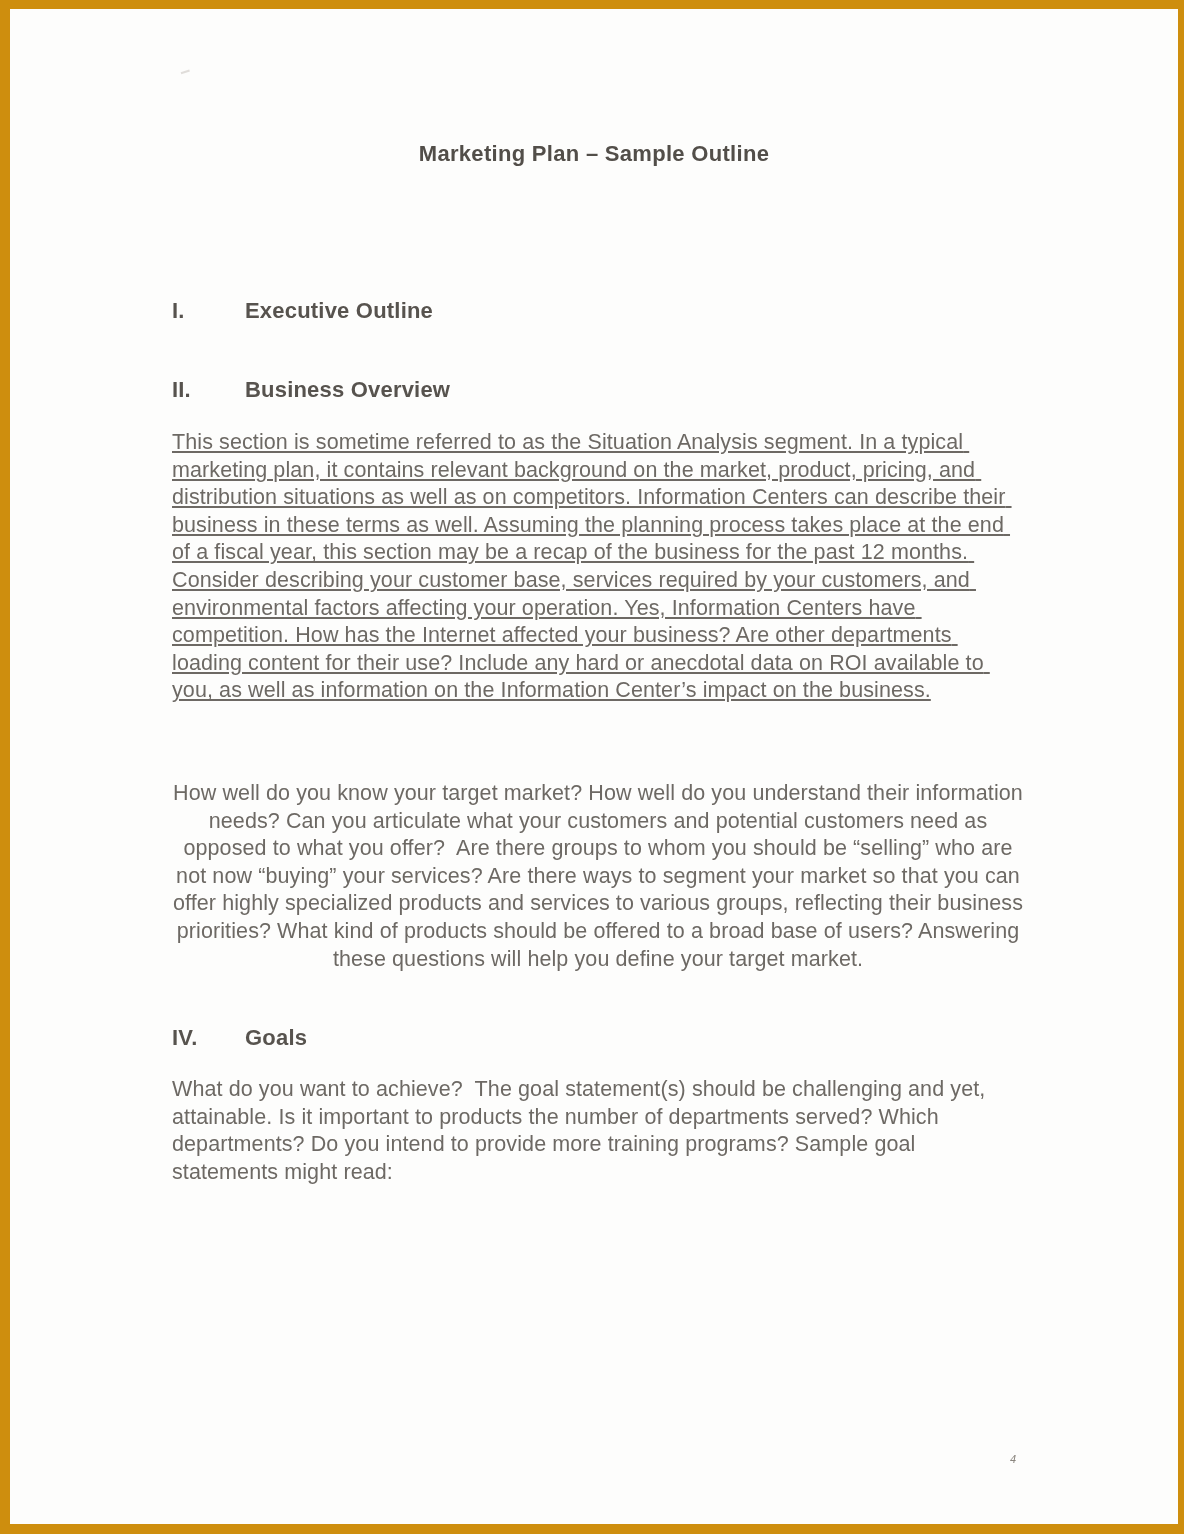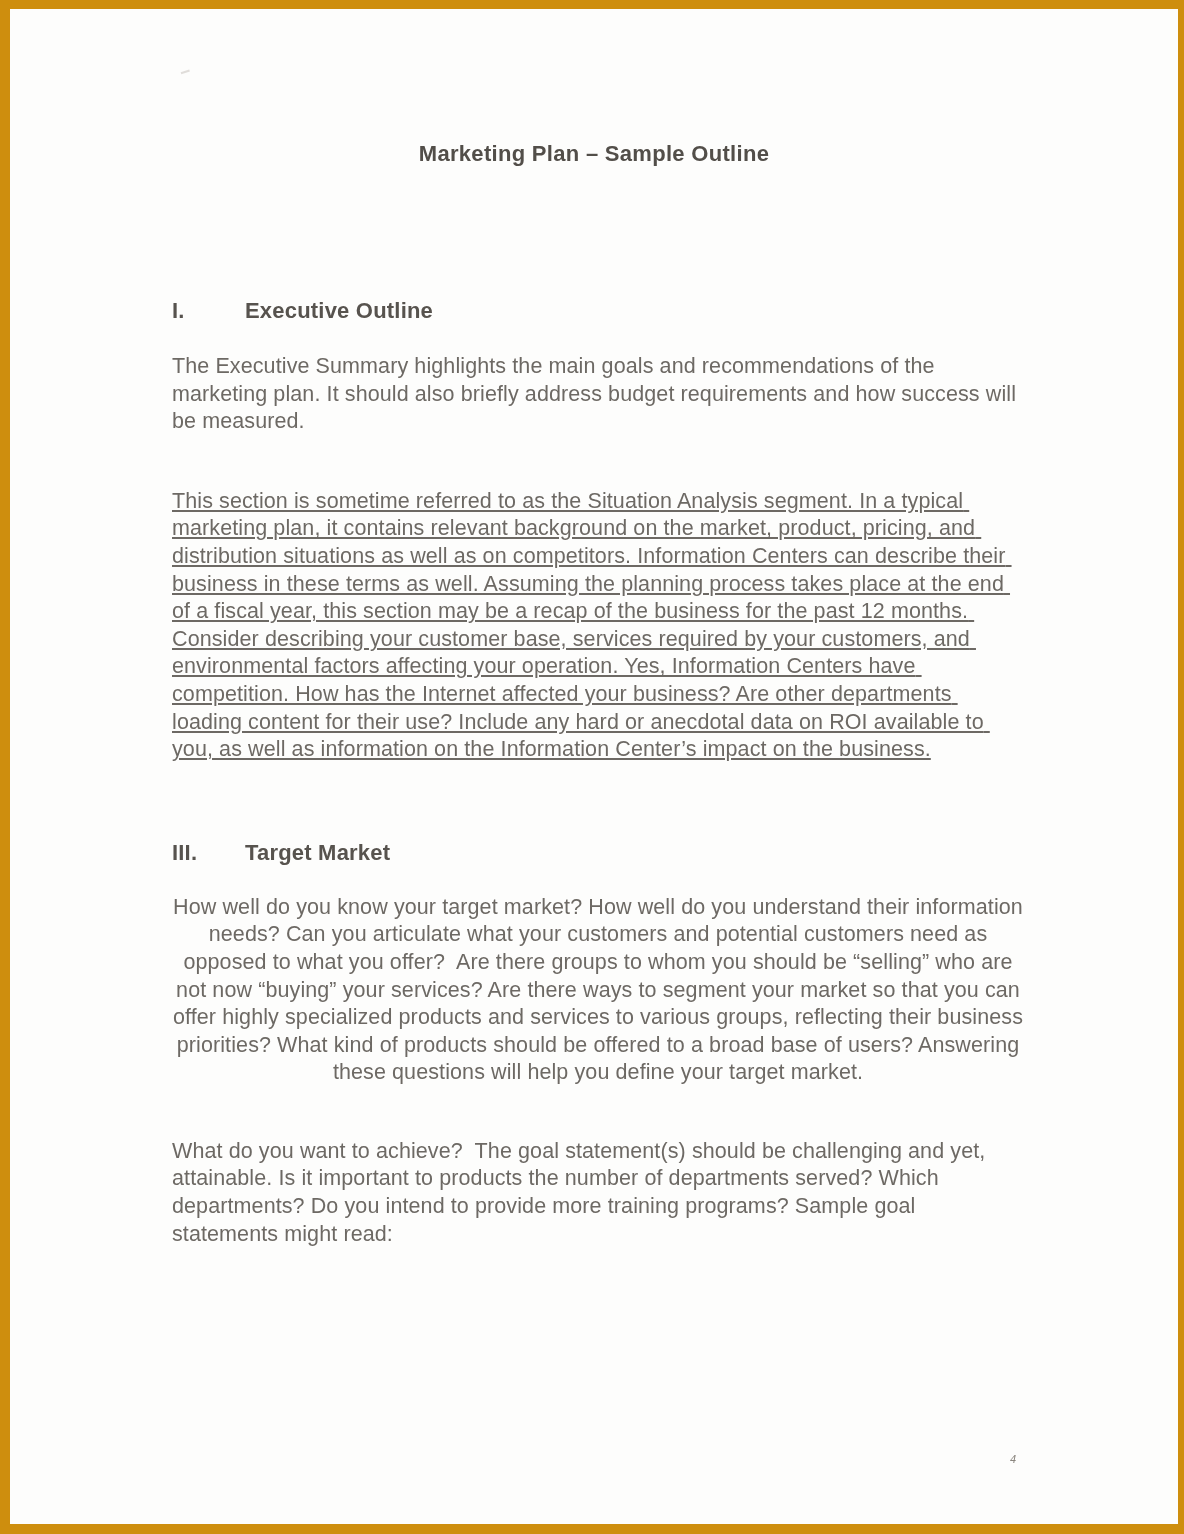--- a/index.html
+++ b/index.html
@@ -87,36 +87,39 @@
 
   <h1 class="doc-title">Marketing Plan – Sample Outline</h1>
 
   <div class="content">
 
     <section class="doc-section" id="section-1">
       <div class="section-heading">
         <span class="sec-num">I.</span>
         <span class="sec-title">Executive Outline</span>
       </div>
-      <p class="sec-body">The Executive Summary highlights the main goals and recommendations of the marketing plan. It should also briefly address budget requirements and how success will be measured.</p>
     </section>
 
     <section class="doc-section" id="section-2">
+      <div class="section-heading">
+        <span class="sec-num">II.</span>
+        <span class="sec-title">Business Overview</span>
+      </div>
       <p class="sec-body">This section is sometime referred to as the Situation Analysis segment. In a typical marketing plan, it contains relevant background on the market, product, pricing, and distribution situations as well as on competitors. Information Centers can describe their business in these terms as well. Assuming the planning process takes place at the end of a fiscal year, this section may be a recap of the business for the past 12 months. Consider describing your customer base, services required by your customers, and environmental factors affecting your operation. Yes, Information Centers have competition. How has the Internet affected your business? Are other departments loading content for their use? Include any hard or anecdotal data on ROI available to you, as well as information on the Information Center’s impact on the business.</p>
     </section>
 
     <section class="doc-section" id="section-3">
-      <div class="section-heading">
-        <span class="sec-num">III.</span>
-        <span class="sec-title">Target Market</span>
-      </div>
       <p class="sec-body">How well do you know your target market? How well do you understand their information needs? Can you articulate what your customers and potential customers need as opposed to what you offer?  Are there groups to whom you should be “selling” who are not now “buying” your services? Are there ways to segment your market so that you can offer highly specialized products and services to various groups, reflecting their business priorities? What kind of products should be offered to a broad base of users? Answering these questions will help you define your target market.</p>
     </section>
 
     <section class="doc-section" id="section-4">
+      <div class="section-heading">
+        <span class="sec-num">IV.</span>
+        <span class="sec-title">Goals</span>
+      </div>
       <p class="sec-body">What do you want to achieve?  The goal statement(s) should be challenging and yet, attainable. Is it important to products the number of departments served? Which departments? Do you intend to provide more training programs? Sample goal statements might read:</p>
     </section>
 
   </div>
 
   <div class="page-number">4</div>
 
 </div>
 
 </body></html>

